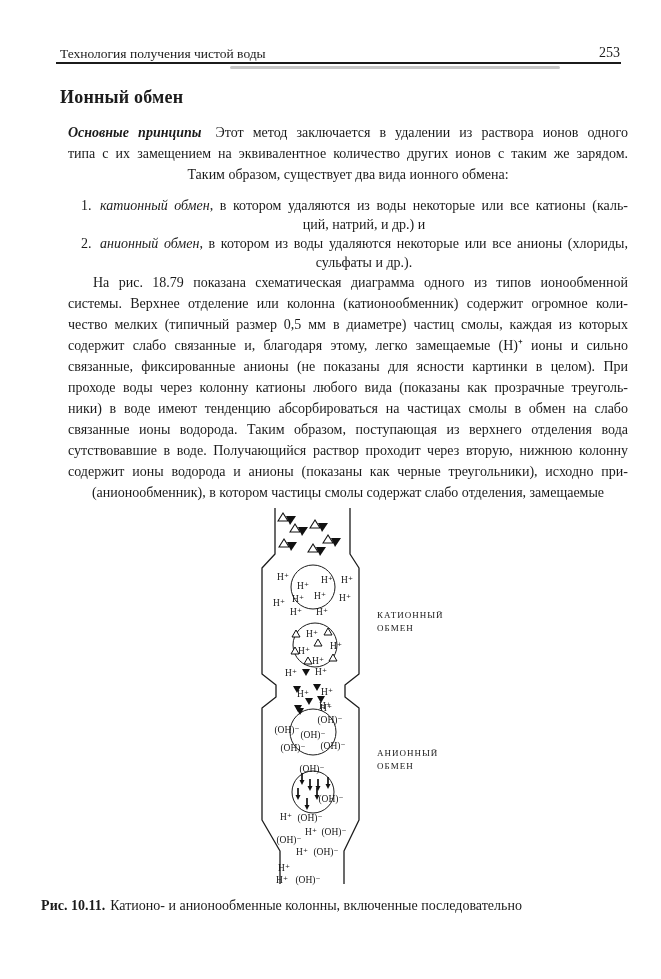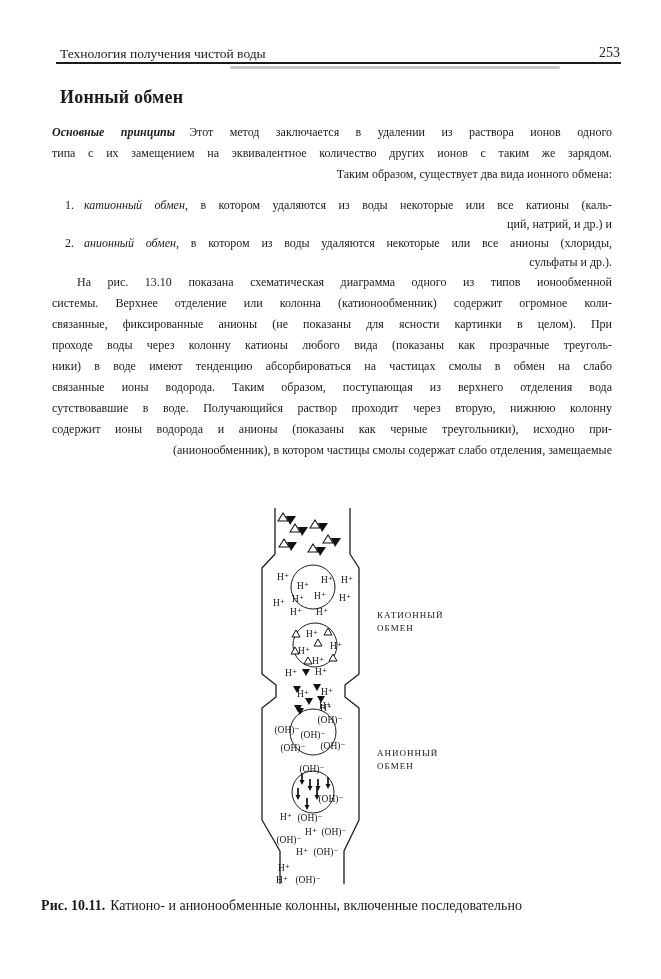--- a/index.html
+++ b/index.html
@@ -10,24 +10,24 @@
   }
   .abs{position:absolute;}
   
   .running-title{top:46px;left:60px;font-size:13.5px;}
   .page-num{top:45px;right:41px;font-size:14px;}
   .head-rule{top:62px;left:56px;width:565px;height:2px;background:#1b1b1b;}
   .head-smudge{top:66px;left:230px;width:330px;height:3px;background:#9a9a9a;opacity:.55;filter:blur(.6px);border-radius:2px;}
   
   .h1{top:87px;left:60px;font-size:18px;font-weight:bold;letter-spacing:.2px;}
   
-  .textcol{left:52px;width:560px;font-size:12px;font-family:Liberation Serif, serif;}
+  .textcol{left:68px;width:560px;font-size:14px;font-family:Liberation Serif, serif;}
   .p1{top:122px;line-height:21px;}
   .jl{text-align:justify;text-align-last:justify;}
-  .jlast{text-align:right;}
+  .jlast{text-align:center;}
   .lead-bi{font-weight:bold;font-style:italic;margin-right:14px;}
   .list{top:196px;line-height:19px;}
   .li-row{display:flex;padding-left:13px;}
   .li-marker{width:19px;flex:none;}
   .li-body{flex:1;min-width:0;}
   .p2{top:272px;line-height:21px;}
   .indent{text-indent:25px;}
   
   .fig{top:496px;left:240px;}
   .fig svg{display:block;}
@@ -74,22 +74,24 @@
     <div class="li-row">
       <span class="li-marker">2.</span>
       <div class="li-body">
         <div class="jl"><i>анионный обмен</i><span>, в котором из воды удаляются некоторые или все анионы (хлориды,</span></div>
         <div class="jlast">сульфаты и др.).</div>
       </div>
     </div>
   </div>
 
   <div class="abs textcol p2">
-    <div class="jl indent">На рис. 13.10 показана схематическая диаграмма одного из типов ионообменной</div>
+    <div class="jl indent">На рис. 18.79 показана схематическая диаграмма одного из типов ионообменной</div>
     <div class="jl">системы. Верхнее отделение или колонна (катионообменник) содержит огромное коли-</div>
+    <div class="jl">чество мелких (типичный размер 0,5 мм в диаметре) частиц смолы, каждая из которых</div>
+    <div class="jl">содержит слабо связанные и, благодаря этому, легко замещаемые (Н)⁺ ионы и сильно</div>
     <div class="jl">связанные, фиксированные анионы (не показаны для ясности картинки в целом). При</div>
     <div class="jl">проходе воды через колонну катионы любого вида (показаны как прозрачные треуголь-</div>
     <div class="jl">ники) в воде имеют тенденцию абсорбироваться на частицах смолы в обмен на слабо</div>
     <div class="jl">связанные ионы водорода. Таким образом, поступающая из верхнего отделения вода</div>
     <div class="jl">сутствовавшие в воде. Получающийся раствор проходит через вторую, нижнюю колонну</div>
     <div class="jl">содержит ионы водорода и анионы (показаны как черные треугольники), исходно при-</div>
     <div class="jlast">(анионообменник), в котором частицы смолы содержат слабо отделения, замещаемые</div>
   </div>
 
   <div class="abs fig">

